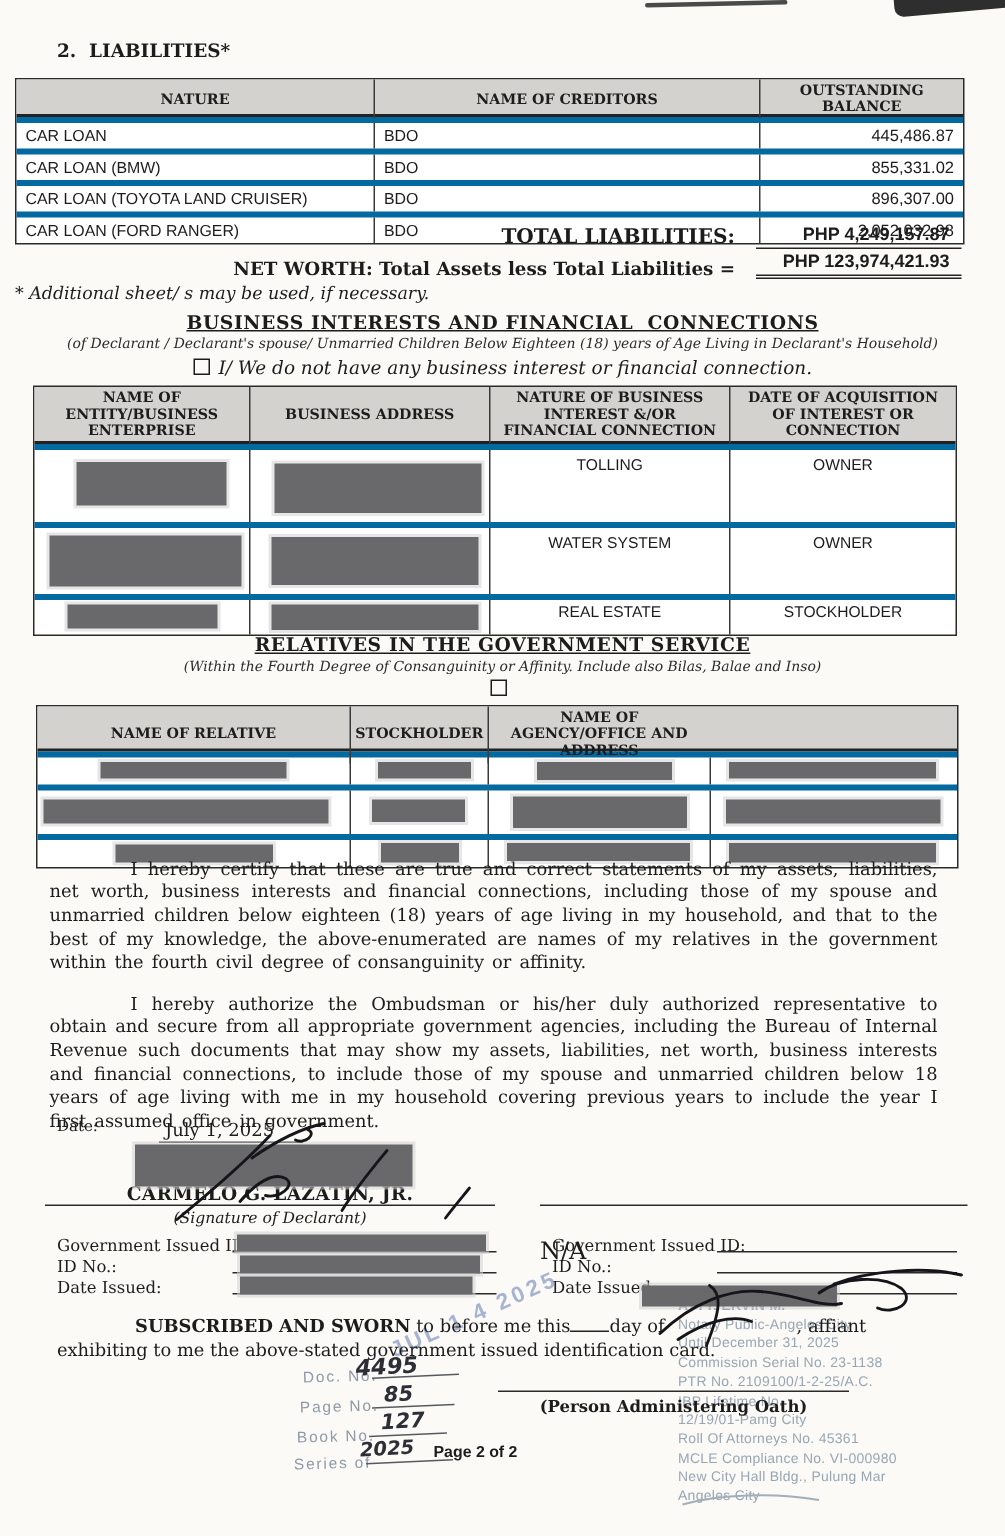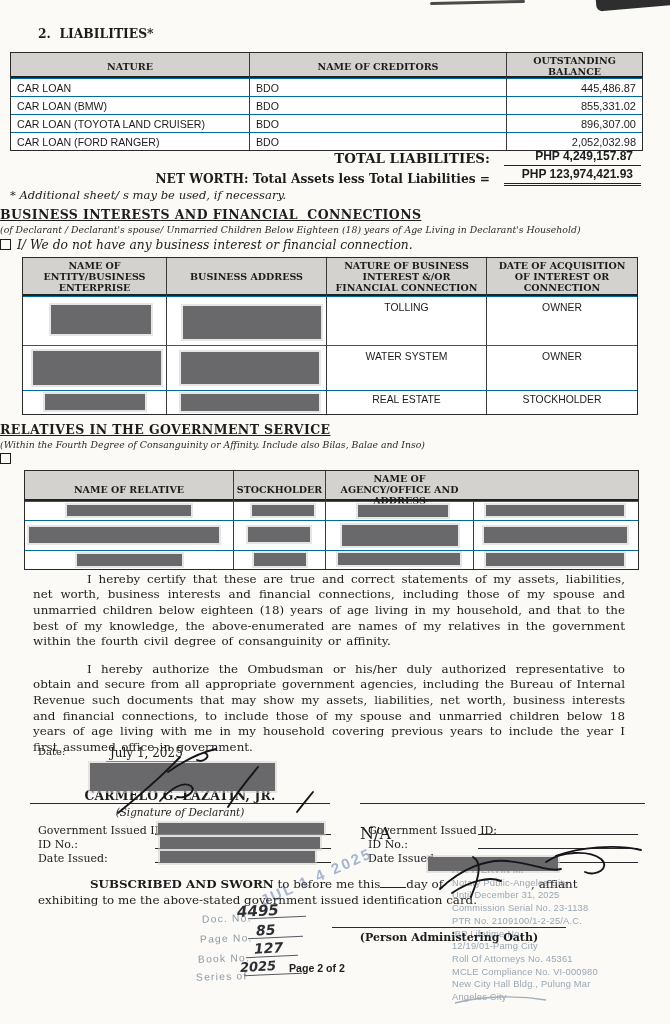--- a/index.html
+++ b/index.html
@@ -6,31 +6,31 @@
   .page {
     position:relative; width:670px; height:1024px; margin:0 auto;
     background:#fbfaf7; overflow:hidden;
     font-family:"DejaVu Serif", serif; color:#1c1c1c;
   }
   
   .artifact-a { position:absolute; top:1px; left:430px; width:95px; height:3px; background:#4a4a4a; transform:rotate(-1.2deg); border-radius:2px; }
   .artifact-b { position:absolute; top:-7px; left:596px; width:84px; height:15px; background:#2e2e2e; transform:rotate(-5deg); border-radius:0 0 10px 6px; }
   
   .abs { position:absolute; }
-  .center { text-align:left; width:670px; left:0; }
+  .center { text-align:center; width:670px; left:0; }
   .bold { font-weight:bold; }
   .serif-title { font-weight:bold; font-size:12.5px; letter-spacing:.4px; text-decoration:underline; white-space:pre; }
   .subtitle { font-style:italic; font-size:9.3px; color:#2a2a2a; }
   .checkline { font-style:italic; font-size:12.3px; }
   .checkbox { display:inline-block; width:9px; height:9px; border:1.4px solid #1c1c1c; margin-right:6px; vertical-align:-1px; background:#fbfaf7; }
   .redact { position:absolute; background:#69696b; box-shadow:0 0 0 2px rgba(210,210,210,.55); }
   
   .grid-table { position:absolute; background:#fff; border:1.6px solid #2a2a2a; }
   .t-head { display:grid; background:#d3d2ce; border-bottom:2.4px solid #222; }
-  .t-row  { display:grid; border-top:1px solid #0369a1; }
+  .t-row  { display:grid; border-top:4px solid #0369a1; }
   .t-row:first-of-type { border-top:none; }
   .hcell { font-weight:bold; font-size:9.5px; text-align:center; display:flex; align-items:center; justify-content:center; padding:2px 4px; line-height:1.18; border-left:1px solid #3a3a3a; }
   .hcell:first-child { border-left:none; }
   .cell { font-family:"Liberation Sans", sans-serif; font-size:10.6px; padding:1px 6px; display:flex; align-items:center; border-left:1px solid #3a3a3a; position:relative; }
   .cell:first-child { border-left:none; }
   .cell.num { justify-content:flex-end; font-size:11px; }
   .cell.topv { align-items:flex-start; justify-content:center; padding-top:5px; font-size:10.4px; }
   
   .liab { left:10px; top:52px; width:631px; }
   .liab .t-head, .liab .t-row { grid-template-columns:238px 257px 1fr; }

